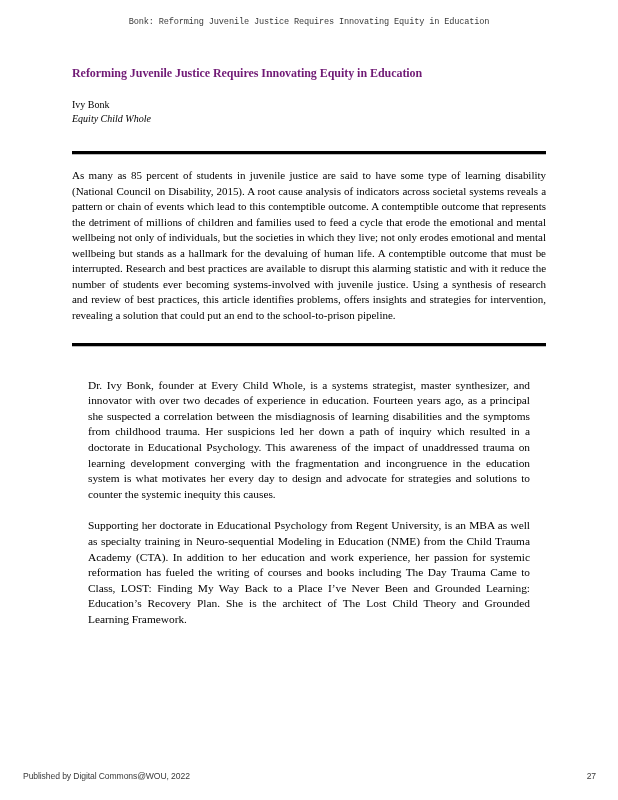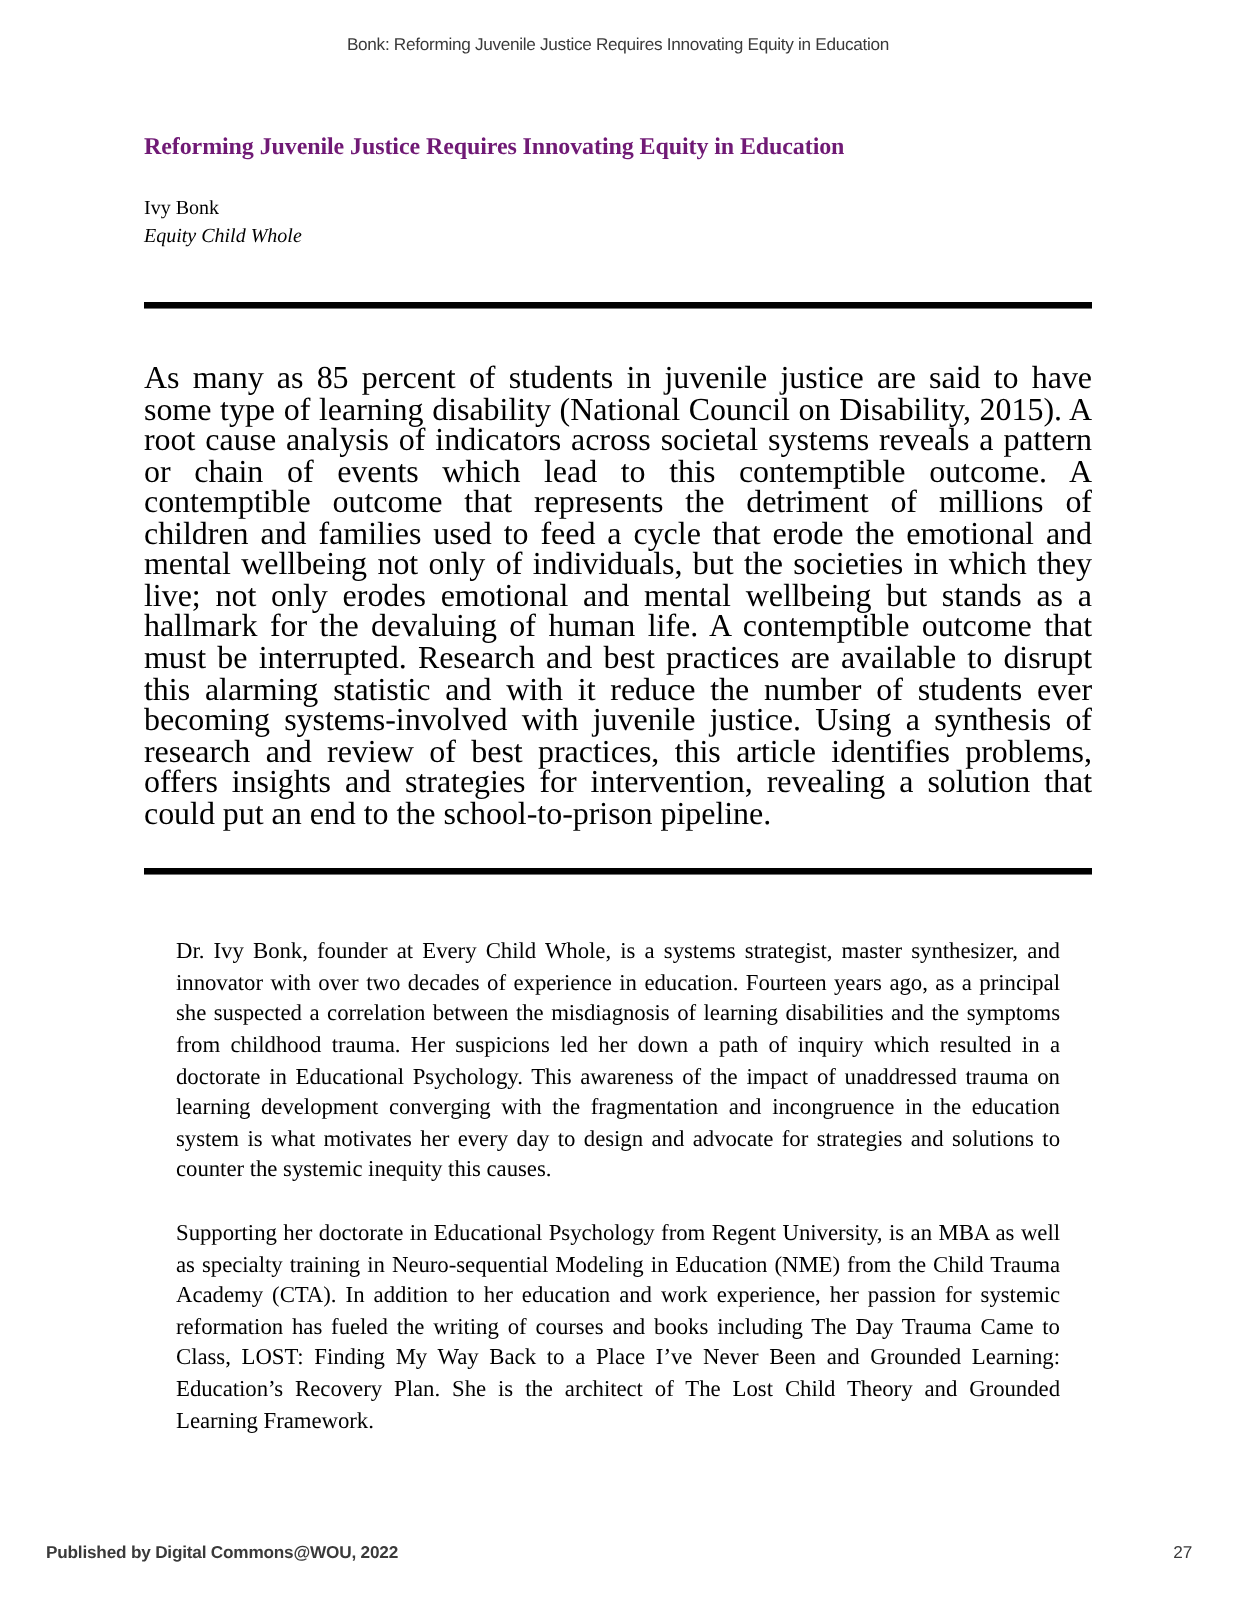--- a/index.html
+++ b/index.html
@@ -26,21 +26,21 @@
     box-sizing: border-box;
   }
 
   
   .running-header {
     position: absolute;
     top: 17px;
     left: 0;
     width: 618px;
     text-align: center;
-    font-family: Liberation Sans, sans-serif;
+    font-family: Liberation Mono, monospace;
     font-size: 8.6px;
     letter-spacing: -0.15px;
     color: #3a3a3a;
     white-space: nowrap;
   }
 
   
   .content {
     position: absolute;
     left: 72px;
@@ -76,22 +76,22 @@
     height: 3px;
     background: #000000;
     width: 474px;
     box-shadow: 0 0.5px 0 0 rgba(0,0,0,0.55);
   }
   .rule-top   { margin-top: 25px; }
   .rule-bottom{ margin-top: 19px; }
 
   .abstract {
     margin: 0;
-    padding-top: 28px;
-    font-size: 16px;
+    padding-top: 14px;
+    font-size: 11px;
     line-height: 15.55px;
     text-align: justify;
     letter-spacing: -0.02px;
   }
 
   .keywords {
     margin: 0;
     padding-top: 13px;
     font-size: 11.4px;
     line-height: 15.55px;
@@ -126,21 +126,20 @@
     font-family: "Liberation Sans", "DejaVu Sans", sans-serif;
     font-size: 8.6px;
     letter-spacing: -0.1px;
     color: #3a3a3a;
   }
   .footer-left {
     position: absolute;
     left: 23px;
     top: 0;
     white-space: nowrap;
-    font-weight: bold;
   }
   .footer-right {
     position: absolute;
     right: 22px;
     top: 0;
     white-space: nowrap;
   }
 </style>
 </head>
 <body>

